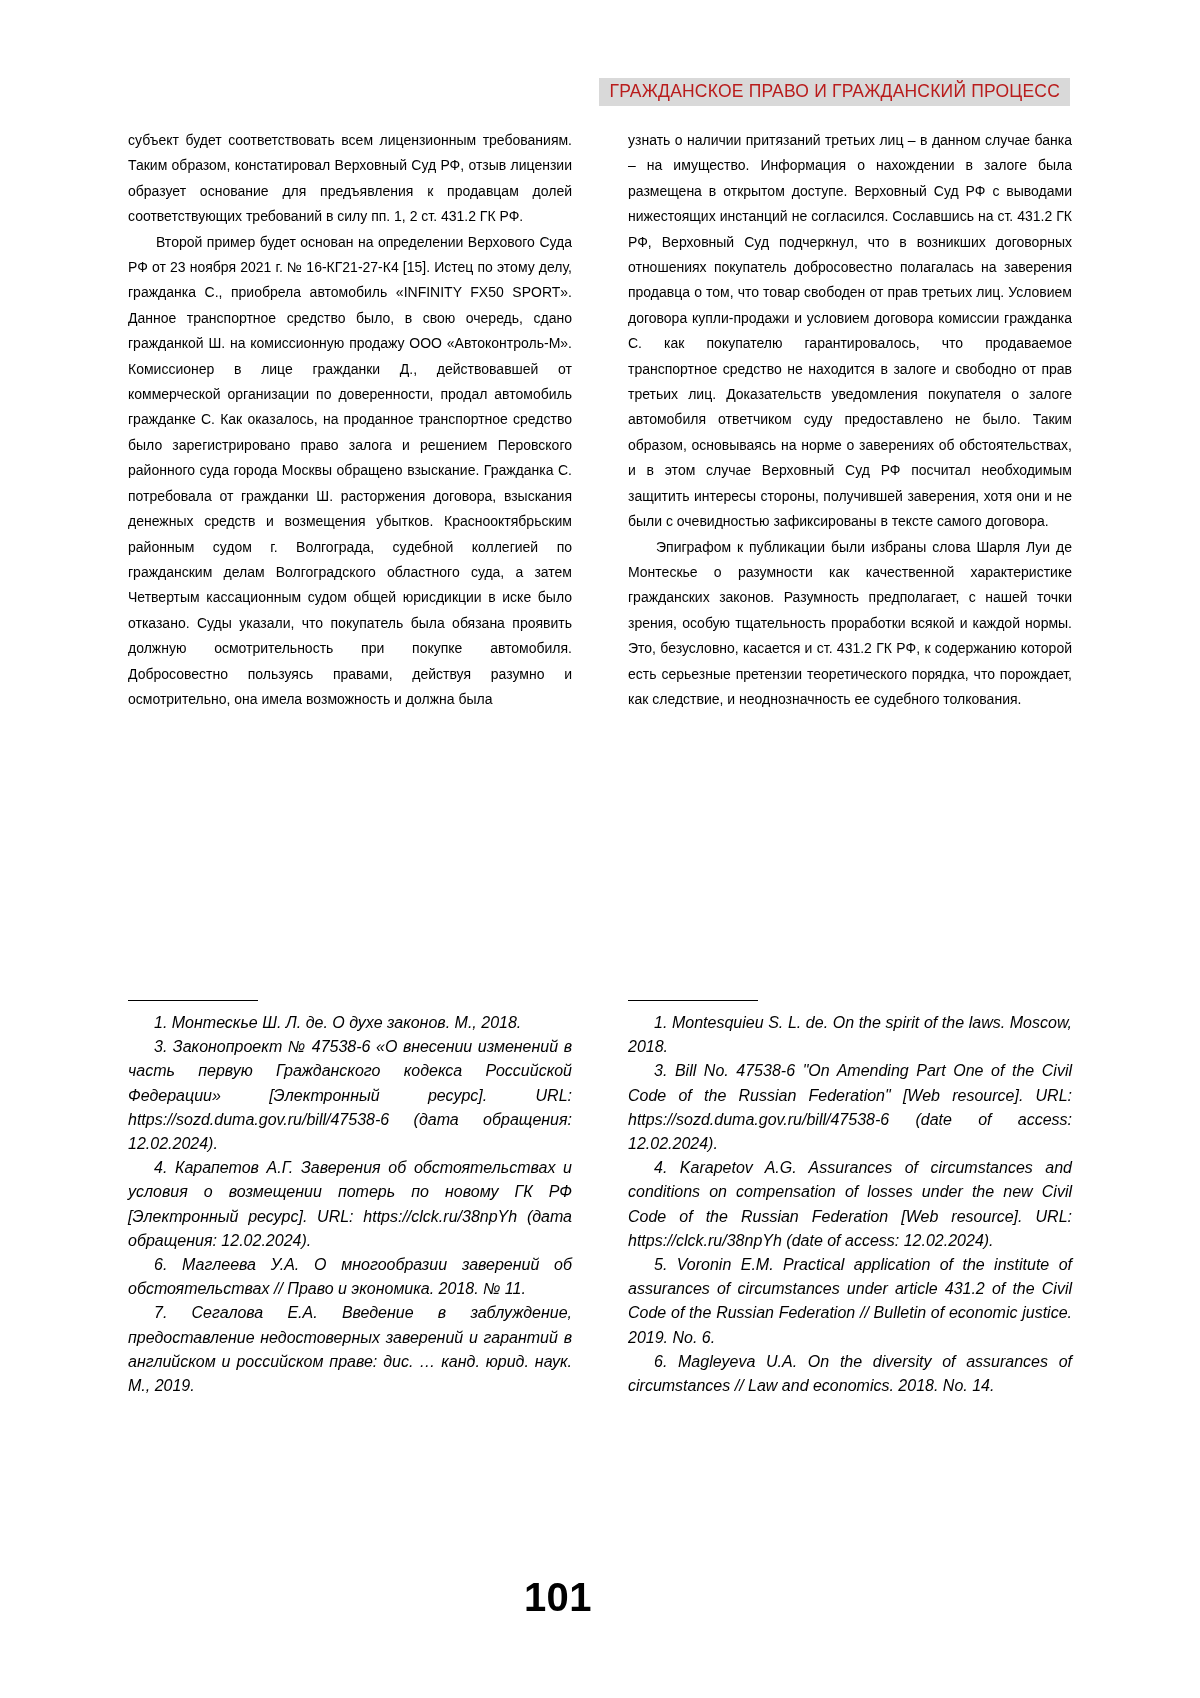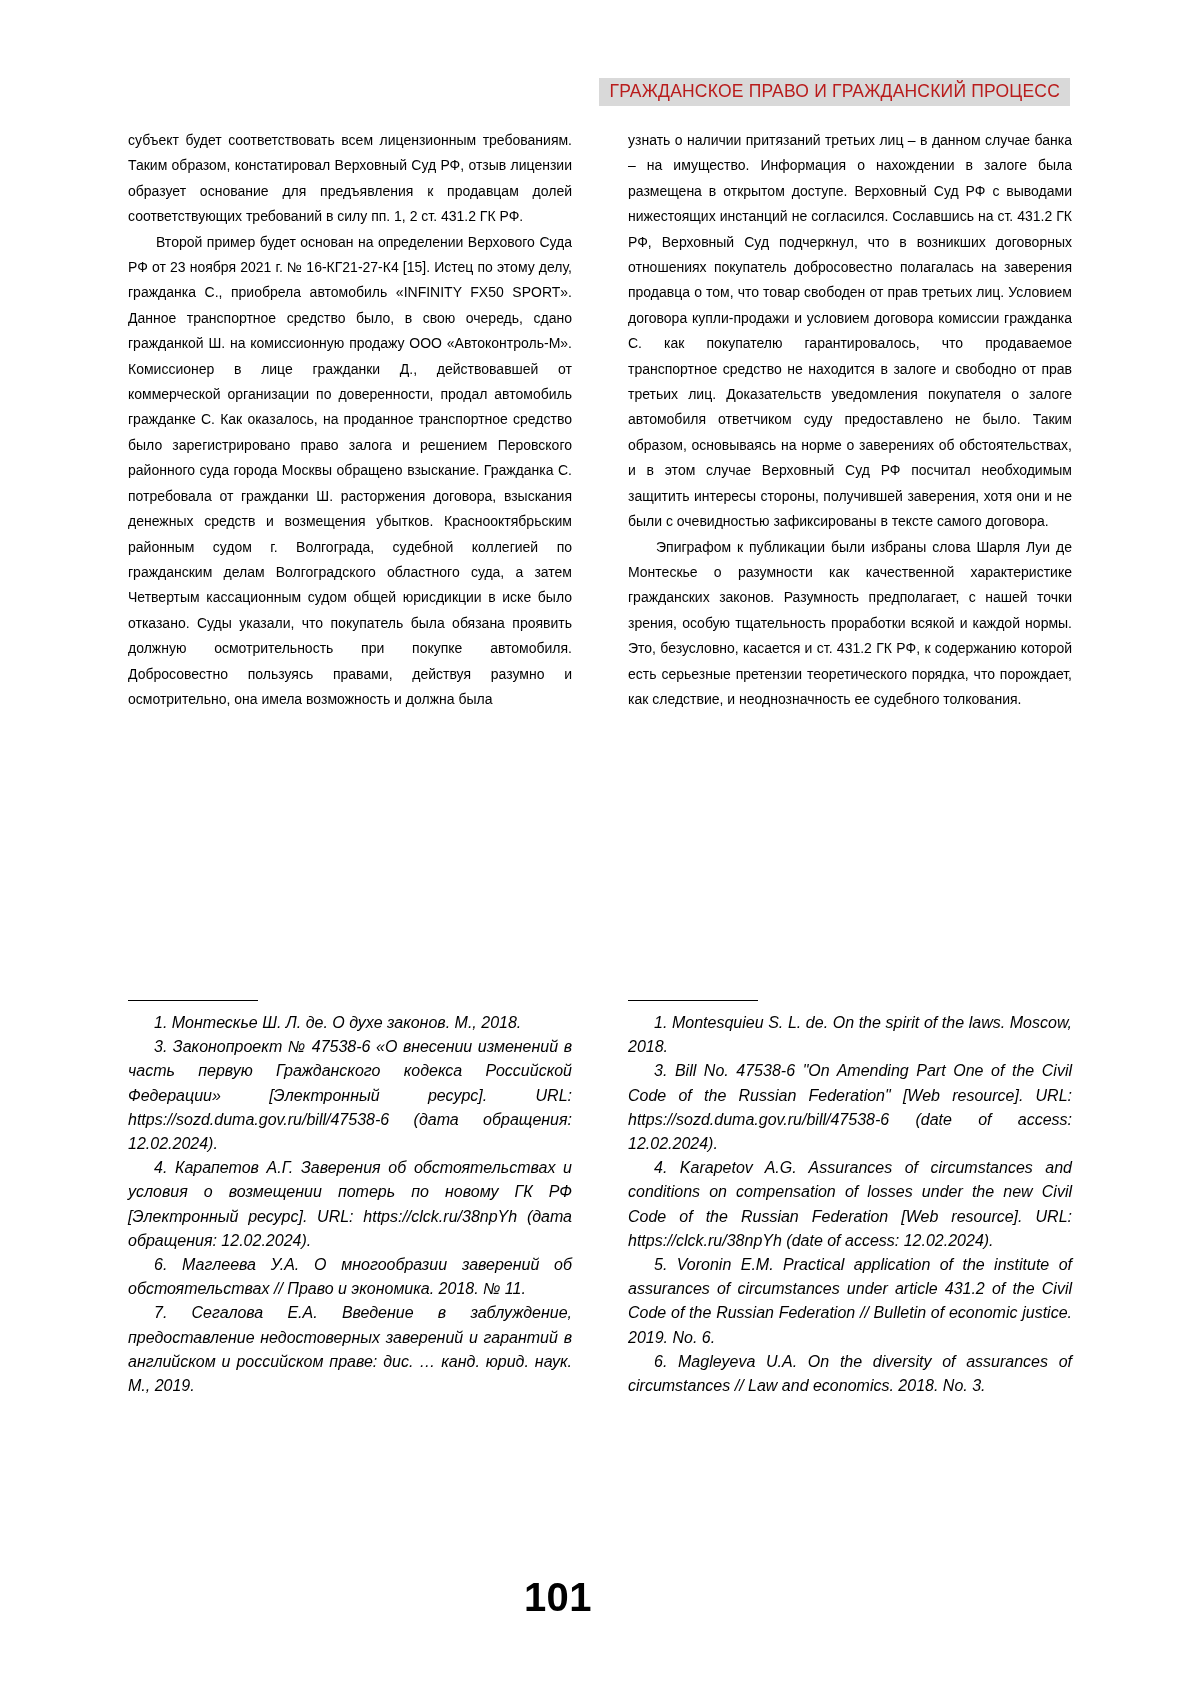--- a/index.html
+++ b/index.html
@@ -125,19 +125,19 @@
       <p>4. Карапетов А.Г. Заверения об обстоятельствах и условия о возмещении потерь по новому ГК РФ [Электронный ресурс]. URL: https://clck.ru/38npYh (дата обращения: 12.02.2024).</p>
       <p>6. Маглеева У.А. О многообразии заверений об обстоятельствах // Право и экономика. 2018. № 11.</p>
       <p>7. Сегалова Е.А. Введение в заблуждение, предоставление недостоверных заверений и гарантий в английском и российском праве: дис. … канд. юрид. наук. М., 2019.</p>
     </div>
     <div class="refcol en">
       <div class="rule"></div>
       <p>1. Montesquieu S. L. de. On the spirit of the laws. Moscow, 2018.</p>
       <p>3. Bill No. 47538-6 "On Amending Part One of the Civil Code of the Russian Federation" [Web resource]. URL: https://sozd.duma.gov.ru/bill/47538-6 (date of access: 12.02.2024).</p>
       <p>4. Karapetov A.G. Assurances of circumstances and conditions on compensation of losses under the new Civil Code of the Russian Federation [Web resource]. URL: https://clck.ru/38npYh (date of access: 12.02.2024).</p>
       <p>5. Voronin E.M. Practical application of the institute of assurances of circumstances under article 431.2 of the Civil Code of the Russian Federation // Bulletin of economic justice. 2019. No. 6.</p>
-      <p>6. Magleyeva U.A. On the diversity of assurances of circumstances // Law and economics. 2018. No. 3.</p>
+      <p>6. Magleyeva U.A. On the diversity of assurances of circumstances // Law and economics. 2018. No. 14.</p>
     </div>
   </div>
 
   <div class="pagenum">101</div>
 
 </div>
 
 </body></html>

